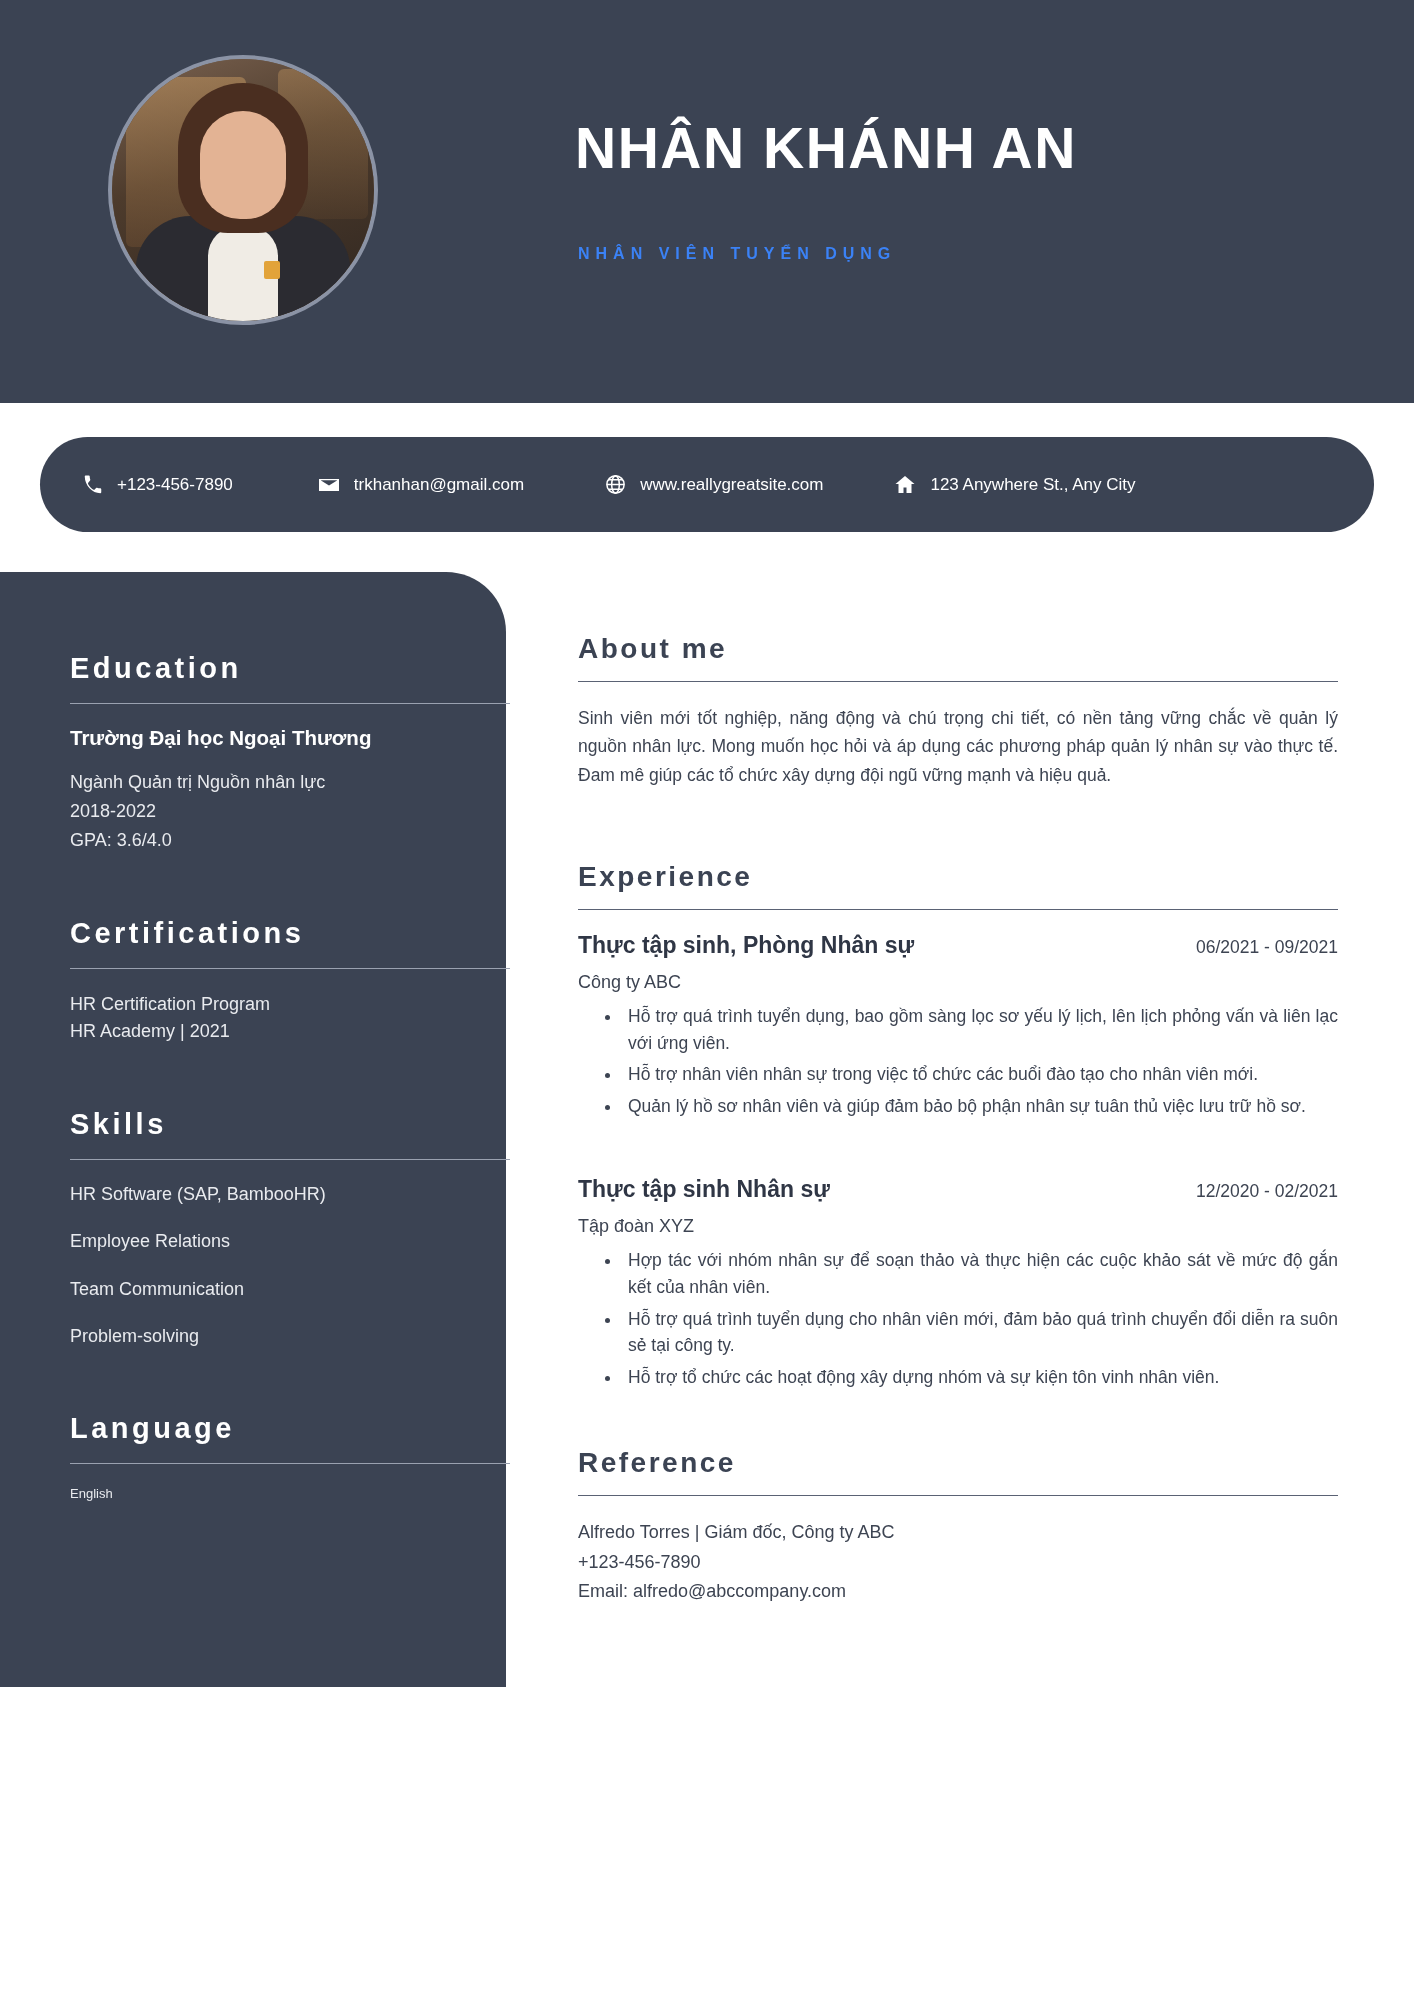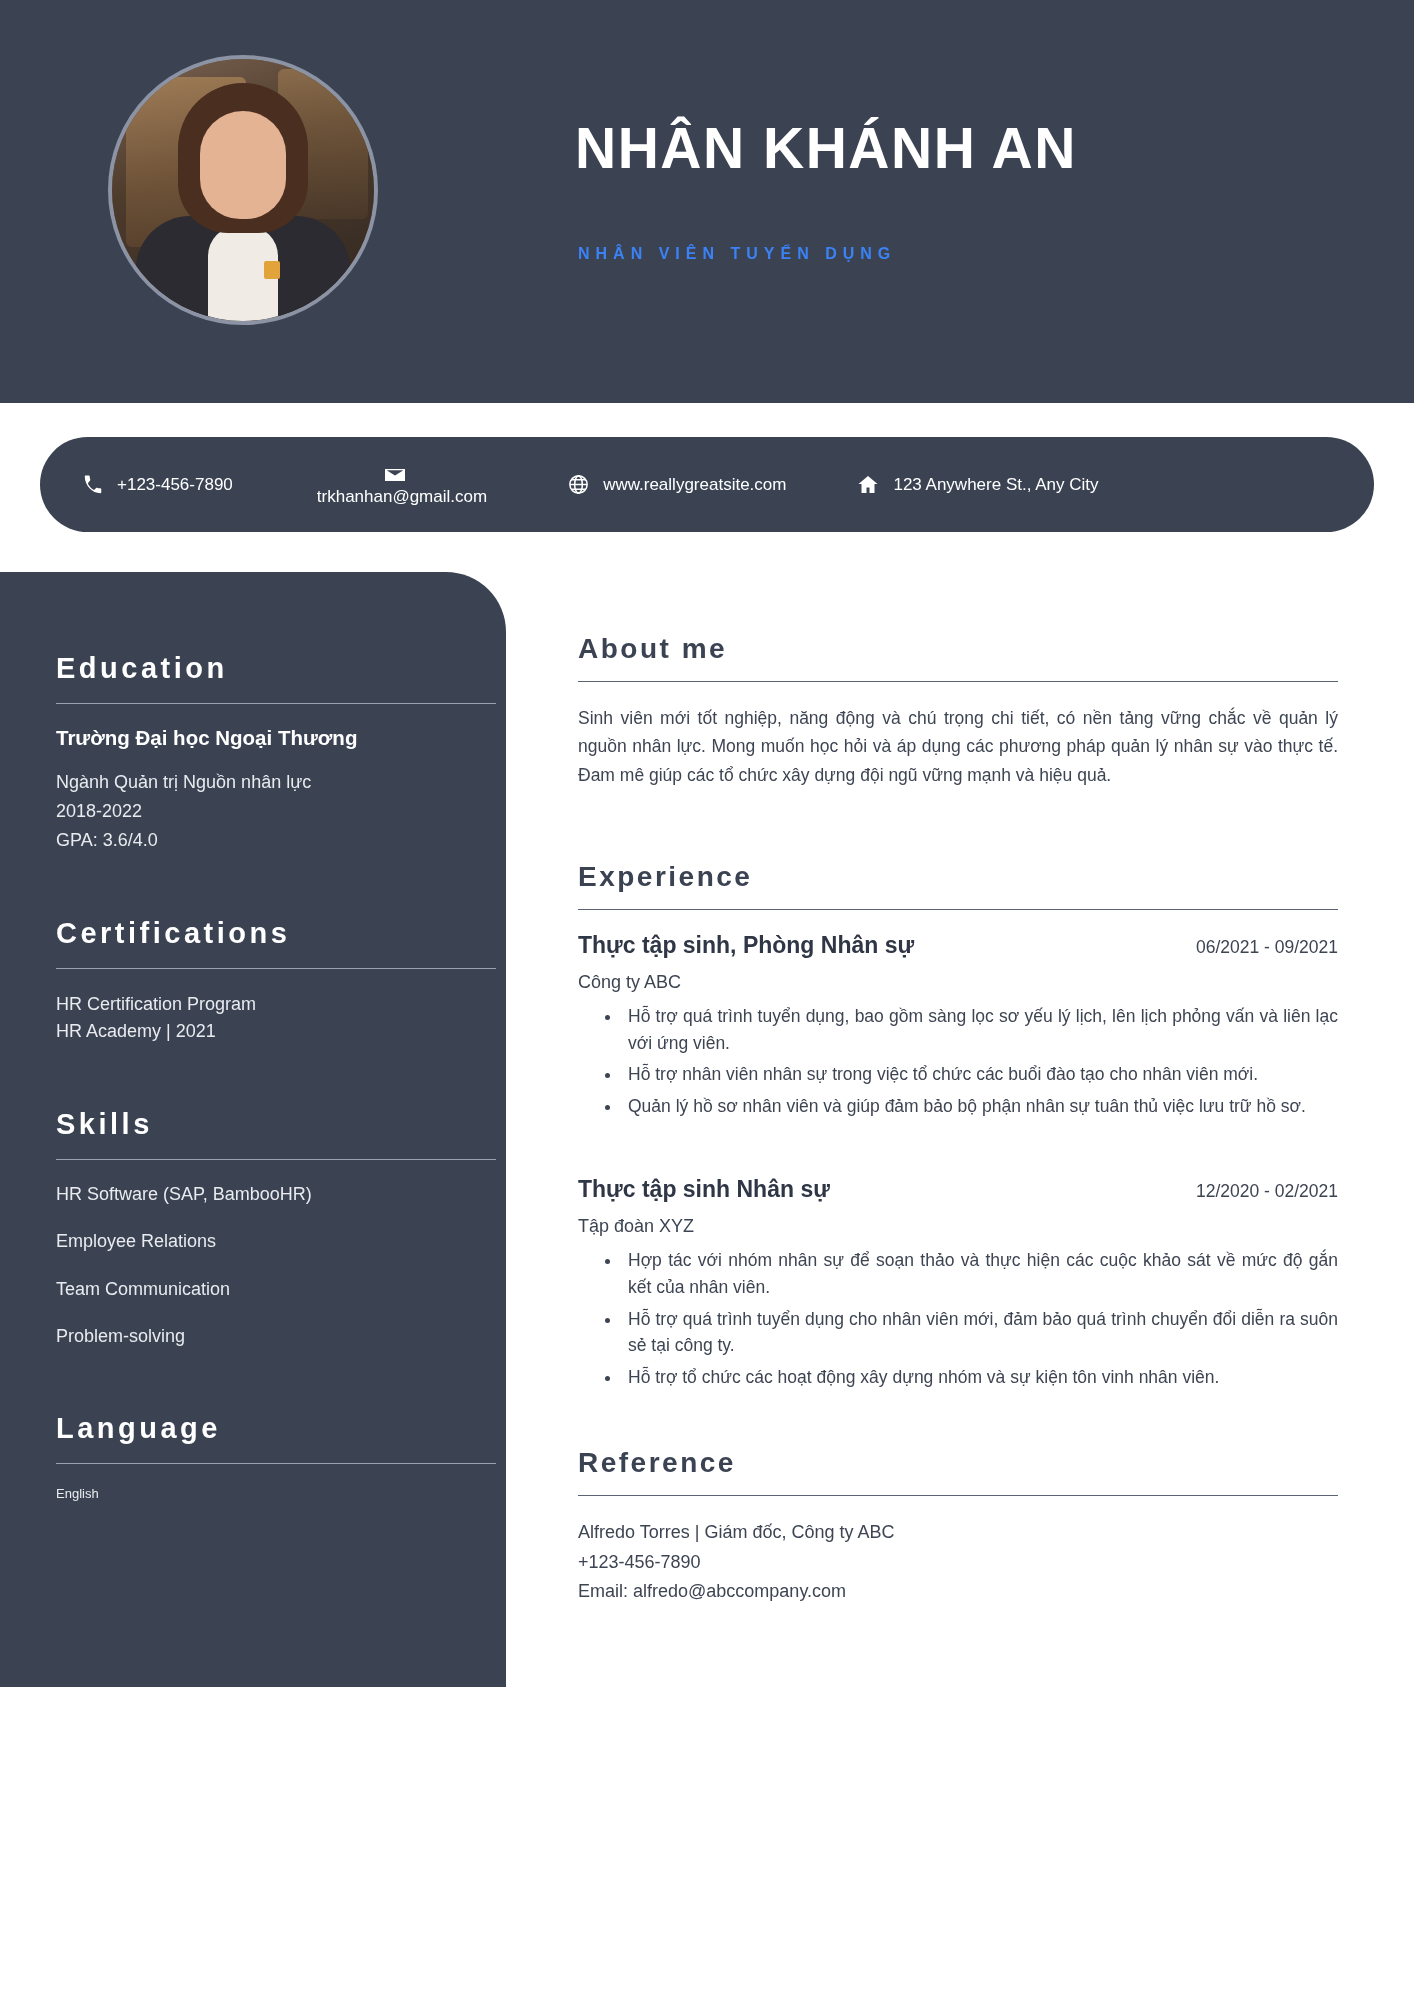--- a/index.html
+++ b/index.html
@@ -90,35 +90,35 @@
   }
   .contact-item {
     display: flex;
     align-items: center;
     color: #ffffff;
     font-size: 17px;
     white-space: nowrap;
   }
   .contact-item .ic { margin-right: 13px; display:flex; align-items:center; }
   .ci-phone { margin-left: 42px; }
-  .ci-mail  { margin-left: 84px; flex-direction: column; }
+  .ci-mail  { margin-left: 84px; }
   .ci-web   { margin-left: 80px; }
   .ci-addr  { margin-left: 70px; }
 
   
   .left-col {
     position: absolute;
     left: 0; top: 572px;
     width: 506px; height: 1115px;
     background: #3b4353;
     border-top-right-radius: 60px;
   }
   .left-inner {
     position: absolute;
-    left: 56px; top: 80px;
+    left: 70px; top: 80px;
     width: 446px;
     color: #ffffff;
   }
   .sec-title {
     font-size: 29px;
     font-weight: 700;
     letter-spacing: 3.5px;
     color: #ffffff;
   }
   .sec-rule {

